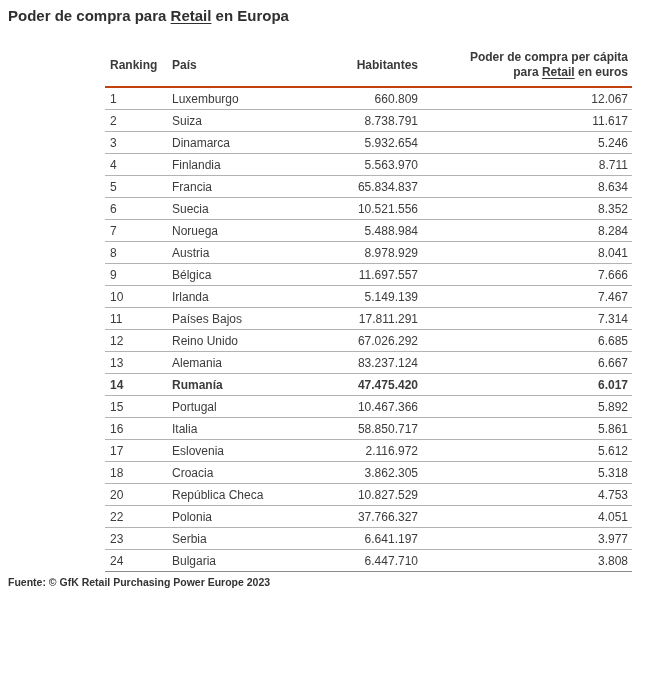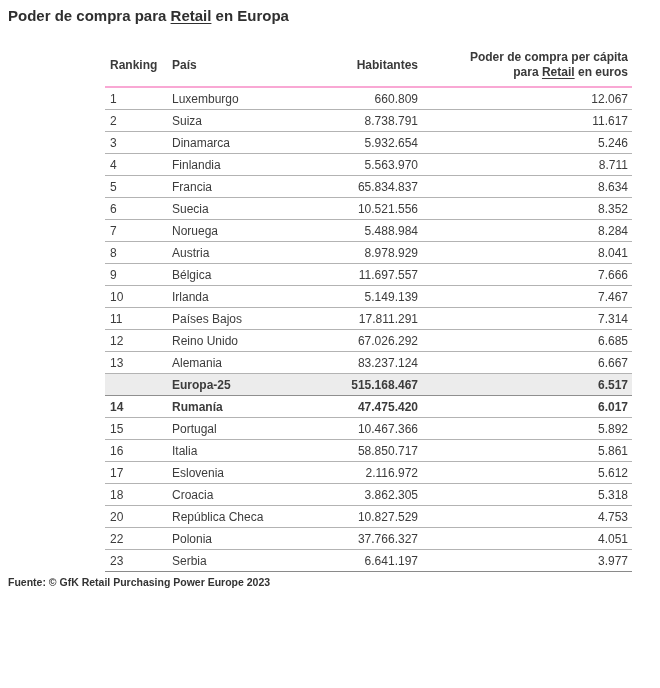--- a/index.html
+++ b/index.html
@@ -23,21 +23,21 @@
   }
   table.data-table {
     border-collapse:collapse; table-layout:fixed;
     width:527px; margin:26px 0 0 105px;
     font-size:12px; color:#3c3c3c;
   }
   .data-table th {
     font-weight:bold; vertical-align:middle;
     padding:0 0 6px 0; line-height:15px; color:#3a3a3a;
   }
-  .data-table thead tr { border-bottom:2px solid #f9a8d4; }
+  .data-table thead tr { border-bottom:2px solid #c2410c; }
   .data-table td { padding:4px 0 3px 0; line-height:14px; vertical-align:middle; }
   .data-table tbody tr { border-bottom:1px solid #b3b3b3; }
   .data-table tbody tr:last-child { border-bottom:1px solid #8a8a8a; }
   .data-table tr.highlight {
     background:#ececec;
     border-top:1px solid #8f8f8f;
     border-bottom:1px solid #8f8f8f;
     font-weight:bold;
   }
   .data-table tr.bold { font-weight:bold; }
@@ -143,26 +143,20 @@
           <td class="al">Reino Unido</td>
           <td class="ar">67.026.292</td>
           <td class="ar">6.685</td>
         </tr>
         <tr>
           <td class="al">13</td>
           <td class="al">Alemania</td>
           <td class="ar">83.237.124</td>
           <td class="ar">6.667</td>
         </tr>
-        <tr class="highlight bold">
-          <td class="al"></td>
-          <td class="al">Europa-25</td>
-          <td class="ar">515.168.467</td>
-          <td class="ar">6.517</td>
-        </tr>
         <tr class="bold">
           <td class="al">14</td>
           <td class="al">Rumanía</td>
           <td class="ar">47.475.420</td>
           <td class="ar">6.017</td>
         </tr>
         <tr>
           <td class="al">15</td>
           <td class="al">Portugal</td>
           <td class="ar">10.467.366</td>
@@ -197,18 +191,24 @@
           <td class="al">Polonia</td>
           <td class="ar">37.766.327</td>
           <td class="ar">4.051</td>
         </tr>
         <tr>
           <td class="al">23</td>
           <td class="al">Serbia</td>
           <td class="ar">6.641.197</td>
           <td class="ar">3.977</td>
         </tr>
+        <tr>
+          <td class="al">24</td>
+          <td class="al">Bulgaria</td>
+          <td class="ar">6.447.710</td>
+          <td class="ar">3.808</td>
+        </tr>
       </tbody>
   </table>
 
   <div class="footer">Fuente: © GfK Retail Purchasing Power Europe 2023</div>
 
 </div>
 
 </body></html>

